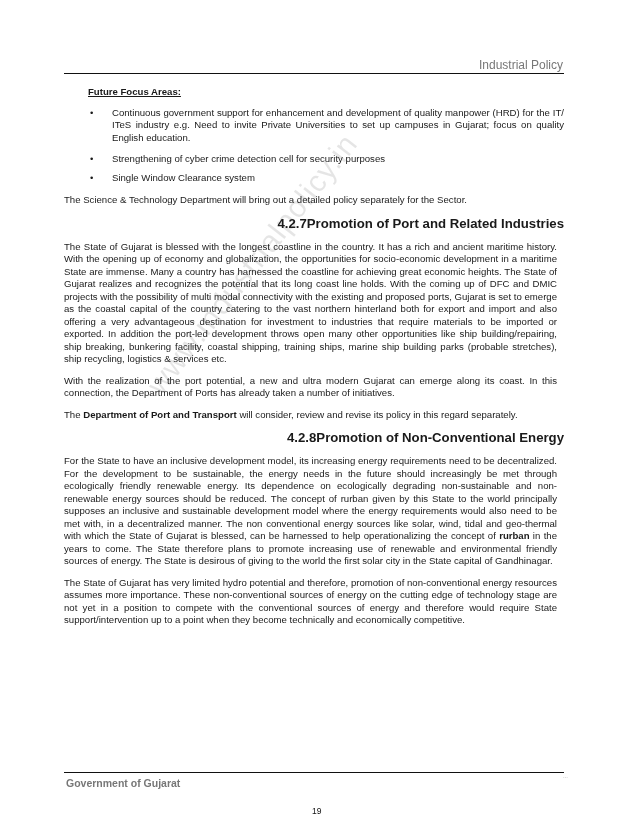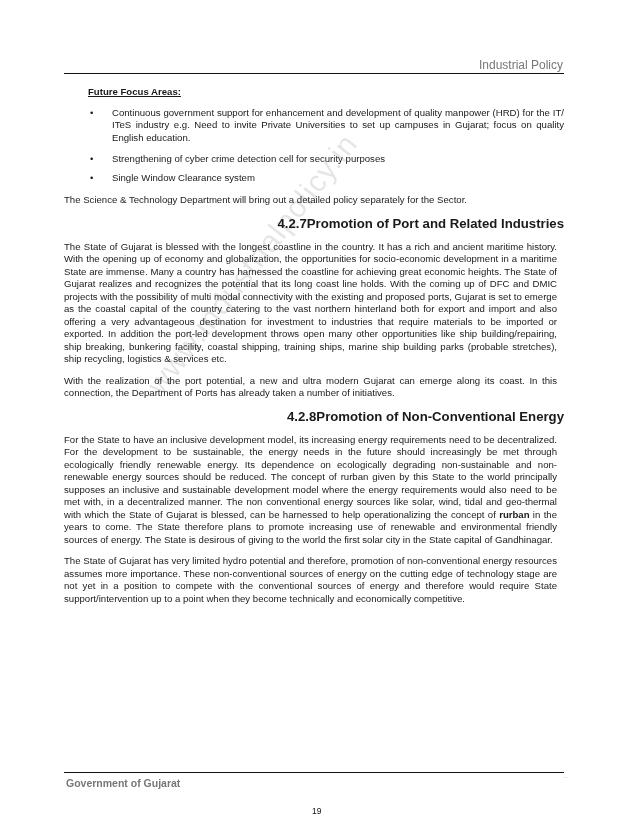--- a/index.html
+++ b/index.html
@@ -58,20 +58,21 @@
       </li>
     </ul>
 
     <p style="margin-top:10px;">The Science &amp; Technology Department will bring out a detailed policy separately for the Sector.</p>
 
     <h2>
       <span class="num">4.2.7</span><span>Promotion of Port and Related Industries</span>
     </h2>
     <p>The State of Gujarat is blessed with the longest coastline in the country.  It has a rich and ancient maritime history.   With the opening up of economy and globalization, the opportunities for socio-economic development in a maritime State are immense.  Many a country has harnessed the coastline for achieving great economic heights.  The State of Gujarat realizes and recognizes the potential that its long coast line holds.  With the coming up of DFC and DMIC projects with the possibility of multi modal connectivity with the existing and proposed ports, Gujarat is set to emerge as the coastal capital of the country catering to the vast northern hinterland both for export and import and also offering a very advantageous destination for investment to industries that require materials to be imported or exported. In addition the port-led development throws open many other opportunities like ship building/repairing, ship breaking, bunkering facility, coastal shipping, training ships, marine ship building parks (probable stretches), ship recycling, logistics &amp; services etc.</p>
     <p>With the realization of the port potential, a new and ultra modern Gujarat can emerge along its coast.  In this connection, the Department of Ports has already taken a number of initiatives.</p>
+    <p><span>The </span><b>Department of Port and Transport</b><span> will consider, review and revise its  policy in this regard separately.</span></p>
 
     <h2 style="margin-top:8px;">
       <span class="num">4.2.8</span><span>Promotion of Non-Conventional Energy</span>
     </h2>
     <p><span>For the State to have an inclusive development model, its increasing energy requirements need to be decentralized.  For the development to be sustainable, the energy needs in the future should increasingly be met through ecologically friendly renewable energy. Its dependence on ecologically degrading non-sustainable and non-renewable energy sources should be reduced. The concept of rurban given by this State to the world principally supposes an inclusive and sustainable development model where the energy requirements would also need to be met with, in a decentralized manner. The non conventional energy sources like solar, wind, tidal and geo-thermal with which the State of Gujarat is blessed, can be harnessed to help operationalizing the concept of </span><b>rurban</b><span> in the years to come.  The State therefore plans to promote increasing use of renewable and environmental friendly sources of energy.  The State is desirous of giving to the world the first solar city in the State capital of Gandhinagar.</span></p>
     <p>The State of Gujarat has very limited hydro potential and therefore, promotion of  non-conventional energy resources assumes more importance. These non-conventional sources of energy on the cutting edge of technology stage are not yet in a position to compete with the conventional sources of energy and therefore would require State support/intervention up to a point when they become technically and economically competitive.</p>
   </div>
 
   <div class="footer-rule"></div>
   <div class="footer-left">Government of Gujarat</div>

